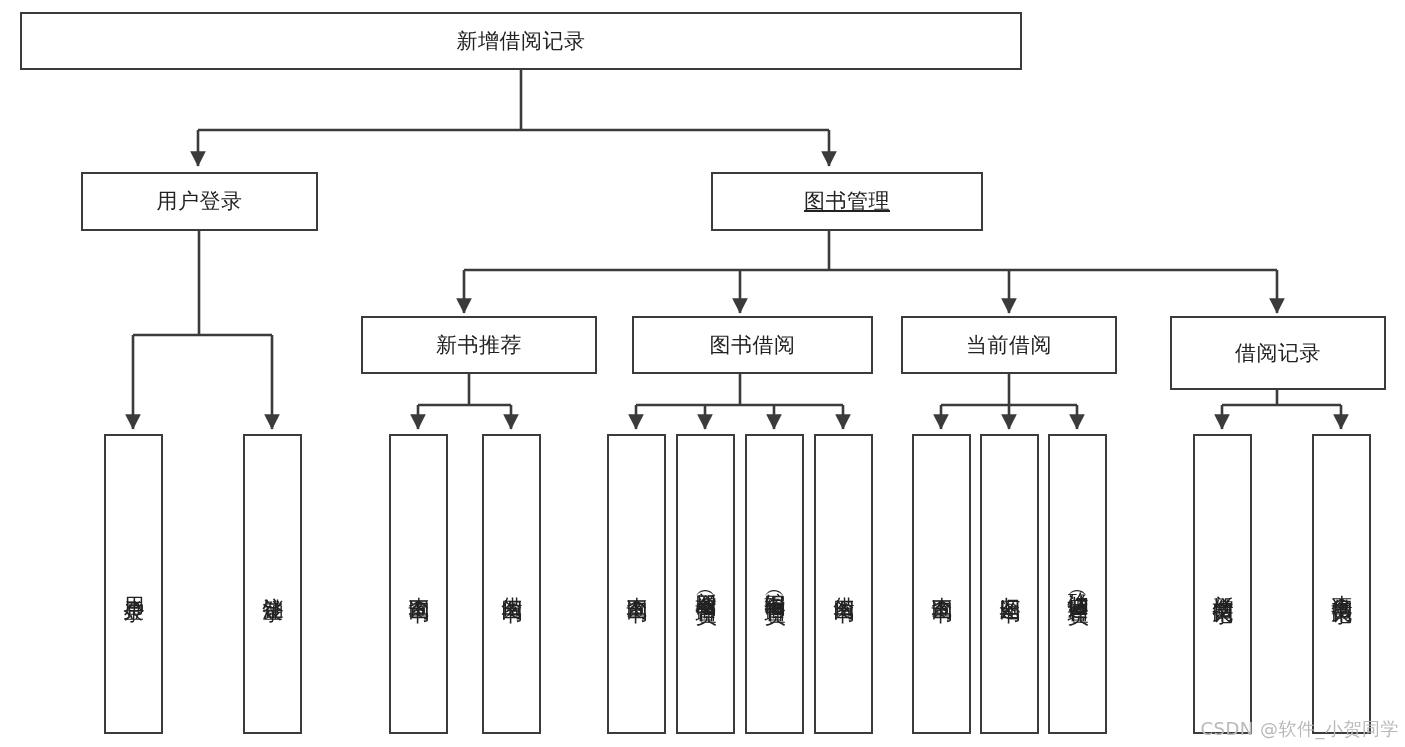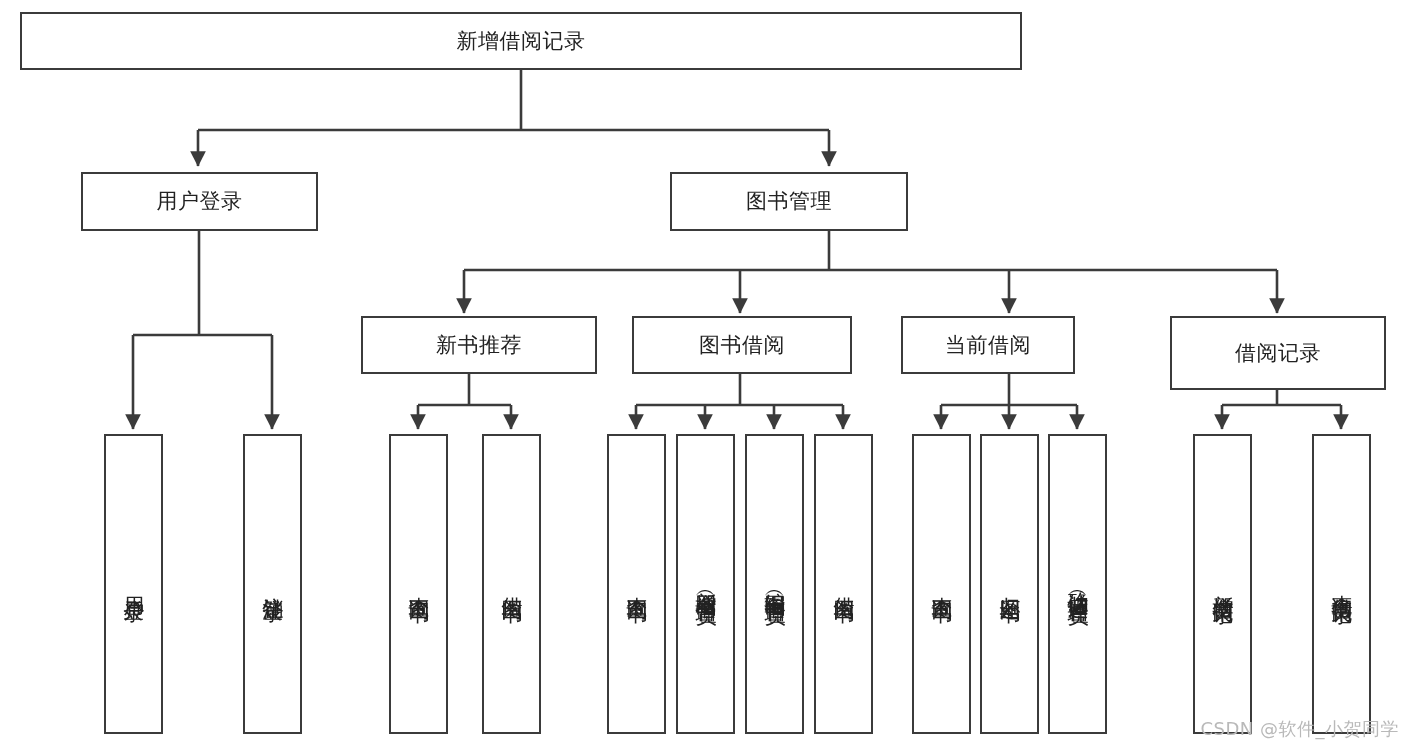--- a/index.html
+++ b/index.html
@@ -119,31 +119,31 @@
     </g>
   </svg>
 
   <div class="node horiz root" style="left:20px;top:12px;width:1002px;height:58px;">
     <span class="label">新增借阅记录</span>
   </div>
 
   <div class="node horiz" style="left:81px;top:172px;width:237px;height:59px;">
     <span class="label">用户登录</span>
   </div>
-  <div class="node horiz" style="left:670px;top:172px;width:238px;height:59px;">
+  <div class="node horiz" style="left:711px;top:172px;width:272px;height:59px;text-decoration:underline;">
     <span class="label">图书管理</span>
   </div>
 
   <div class="node horiz" style="left:361px;top:316px;width:236px;height:58px;">
     <span class="label">新书推荐</span>
   </div>
-  <div class="node horiz" style="left:632px;top:316px;width:220px;height:58px;">
+  <div class="node horiz" style="left:632px;top:316px;width:241px;height:58px;">
     <span class="label">图书借阅</span>
   </div>
-  <div class="node horiz" style="left:901px;top:316px;width:174px;height:58px;">
+  <div class="node horiz" style="left:901px;top:316px;width:216px;height:58px;">
     <span class="label">当前借阅</span>
   </div>
   <div class="node horiz" style="left:1170px;top:316px;width:216px;height:74px;">
     <span class="label">借阅记录</span>
   </div>
 
   <div class="node vert" style="left:104px;top:434px;width:59px;height:300px;">
     <span class="label">用户登录</span>
   </div>
   <div class="node vert" style="left:243px;top:434px;width:59px;height:300px;">

